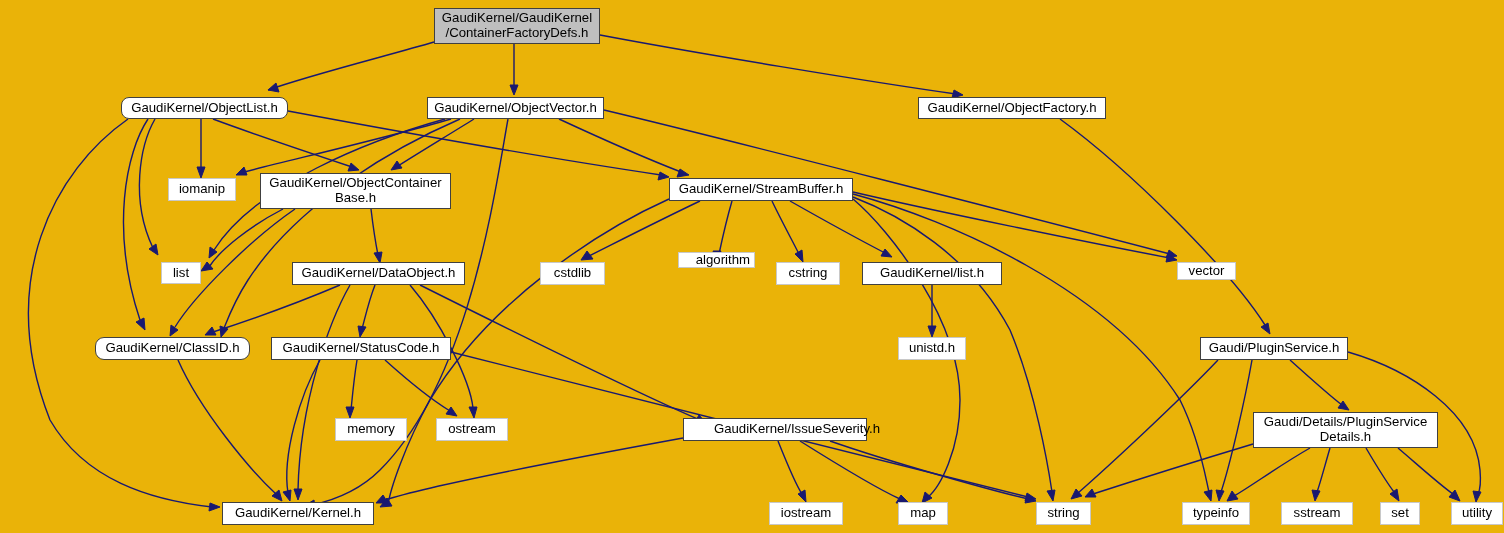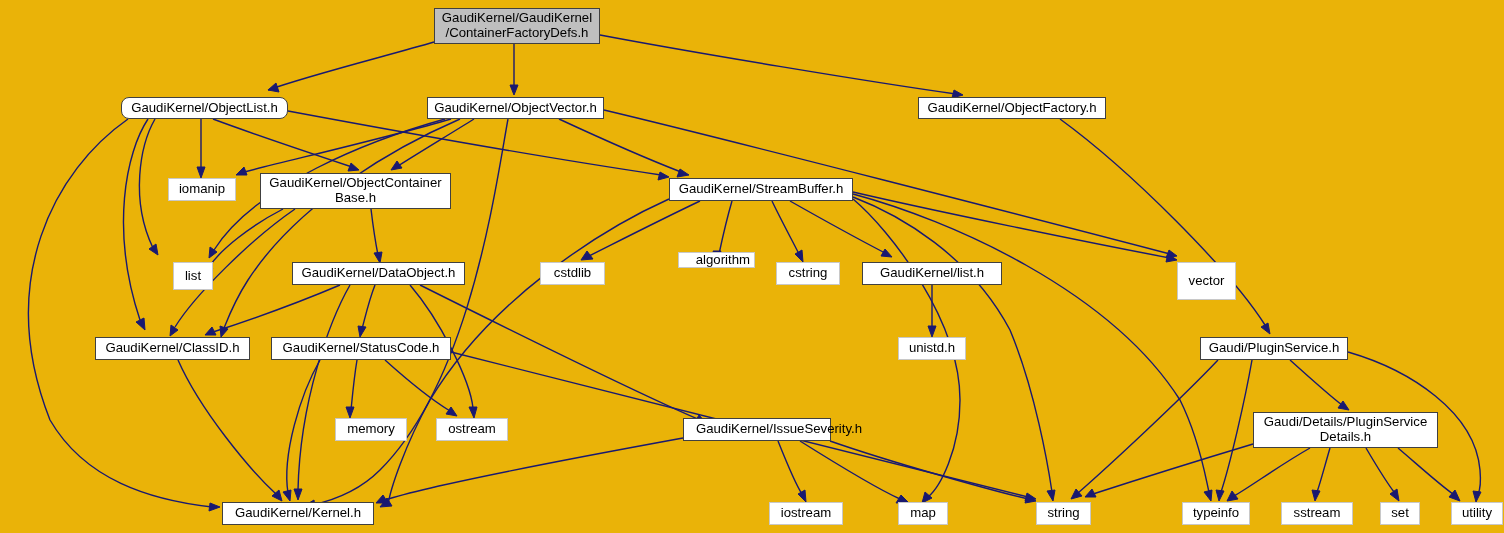--- a/index.html
+++ b/index.html
@@ -321,21 +321,21 @@
 
   <div class="node header" style="left:260px; top:173px; width:191px; height:36px;">
     <span>GaudiKernel/ObjectContainer
 Base.h</span>
   </div>
 
   <div class="node header" style="left:669px; top:178px; width:184px; height:23px;">
     <span>GaudiKernel/StreamBuffer.h</span>
   </div>
 
-  <div class="node system" style="left:161px; top:262px; width:40px; height:28px;margin-left:12px;">
+  <div class="node system" style="left:161px; top:262px; width:40px; height:22px;">
     <span>list</span>
   </div>
 
   <div class="node header" style="left:292px; top:262px; width:173px; height:23px;">
     <span>GaudiKernel/DataObject.h</span>
   </div>
 
   <div class="node system" style="left:540px; top:262px; width:65px; height:23px;">
     <span>cstdlib</span>
   </div>
@@ -345,49 +345,49 @@
   </div>
 
   <div class="node system" style="left:776px; top:262px; width:64px; height:23px;">
     <span>cstring</span>
   </div>
 
   <div class="node header" style="left:862px; top:262px; width:140px; height:23px;">
     <span>GaudiKernel/list.h</span>
   </div>
 
-  <div class="node system" style="left:1177px; top:262px; width:59px; height:38px;">
+  <div class="node system" style="left:1177px; top:262px; width:59px; height:18px;">
     <span>vector</span>
   </div>
 
   <div class="node system" style="left:898px; top:337px; width:68px; height:23px;">
     <span>unistd.h</span>
   </div>
 
-  <div class="node header" style="left:95px; top:337px; width:155px; height:23px;">
+  <div class="node header" style="left:95px; top:337px; width:155px; height:23px;border-radius:9px;">
     <span>GaudiKernel/ClassID.h</span>
   </div>
 
   <div class="node header" style="left:271px; top:337px; width:180px; height:23px;">
     <span>GaudiKernel/StatusCode.h</span>
   </div>
 
   <div class="node header" style="left:1200px; top:337px; width:148px; height:23px;">
     <span>Gaudi/PluginService.h</span>
   </div>
 
   <div class="node system" style="left:335px; top:418px; width:72px; height:23px;">
     <span>memory</span>
   </div>
 
   <div class="node system" style="left:436px; top:418px; width:72px; height:23px;">
     <span>ostream</span>
   </div>
 
-  <div class="node header" style="left:683px; top:418px; width:148px; height:23px;padding-left:44px;">
+  <div class="node header" style="left:683px; top:418px; width:184px; height:23px;padding-left:44px;">
     <span>GaudiKernel/IssueSeverity.h</span>
   </div>
 
   <div class="node header" style="left:222px; top:502px; width:152px; height:23px;">
     <span>GaudiKernel/Kernel.h</span>
   </div>
 
   <div class="node header" style="left:1253px; top:412px; width:185px; height:36px;">
     <span>Gaudi/Details/PluginService
 Details.h</span>

